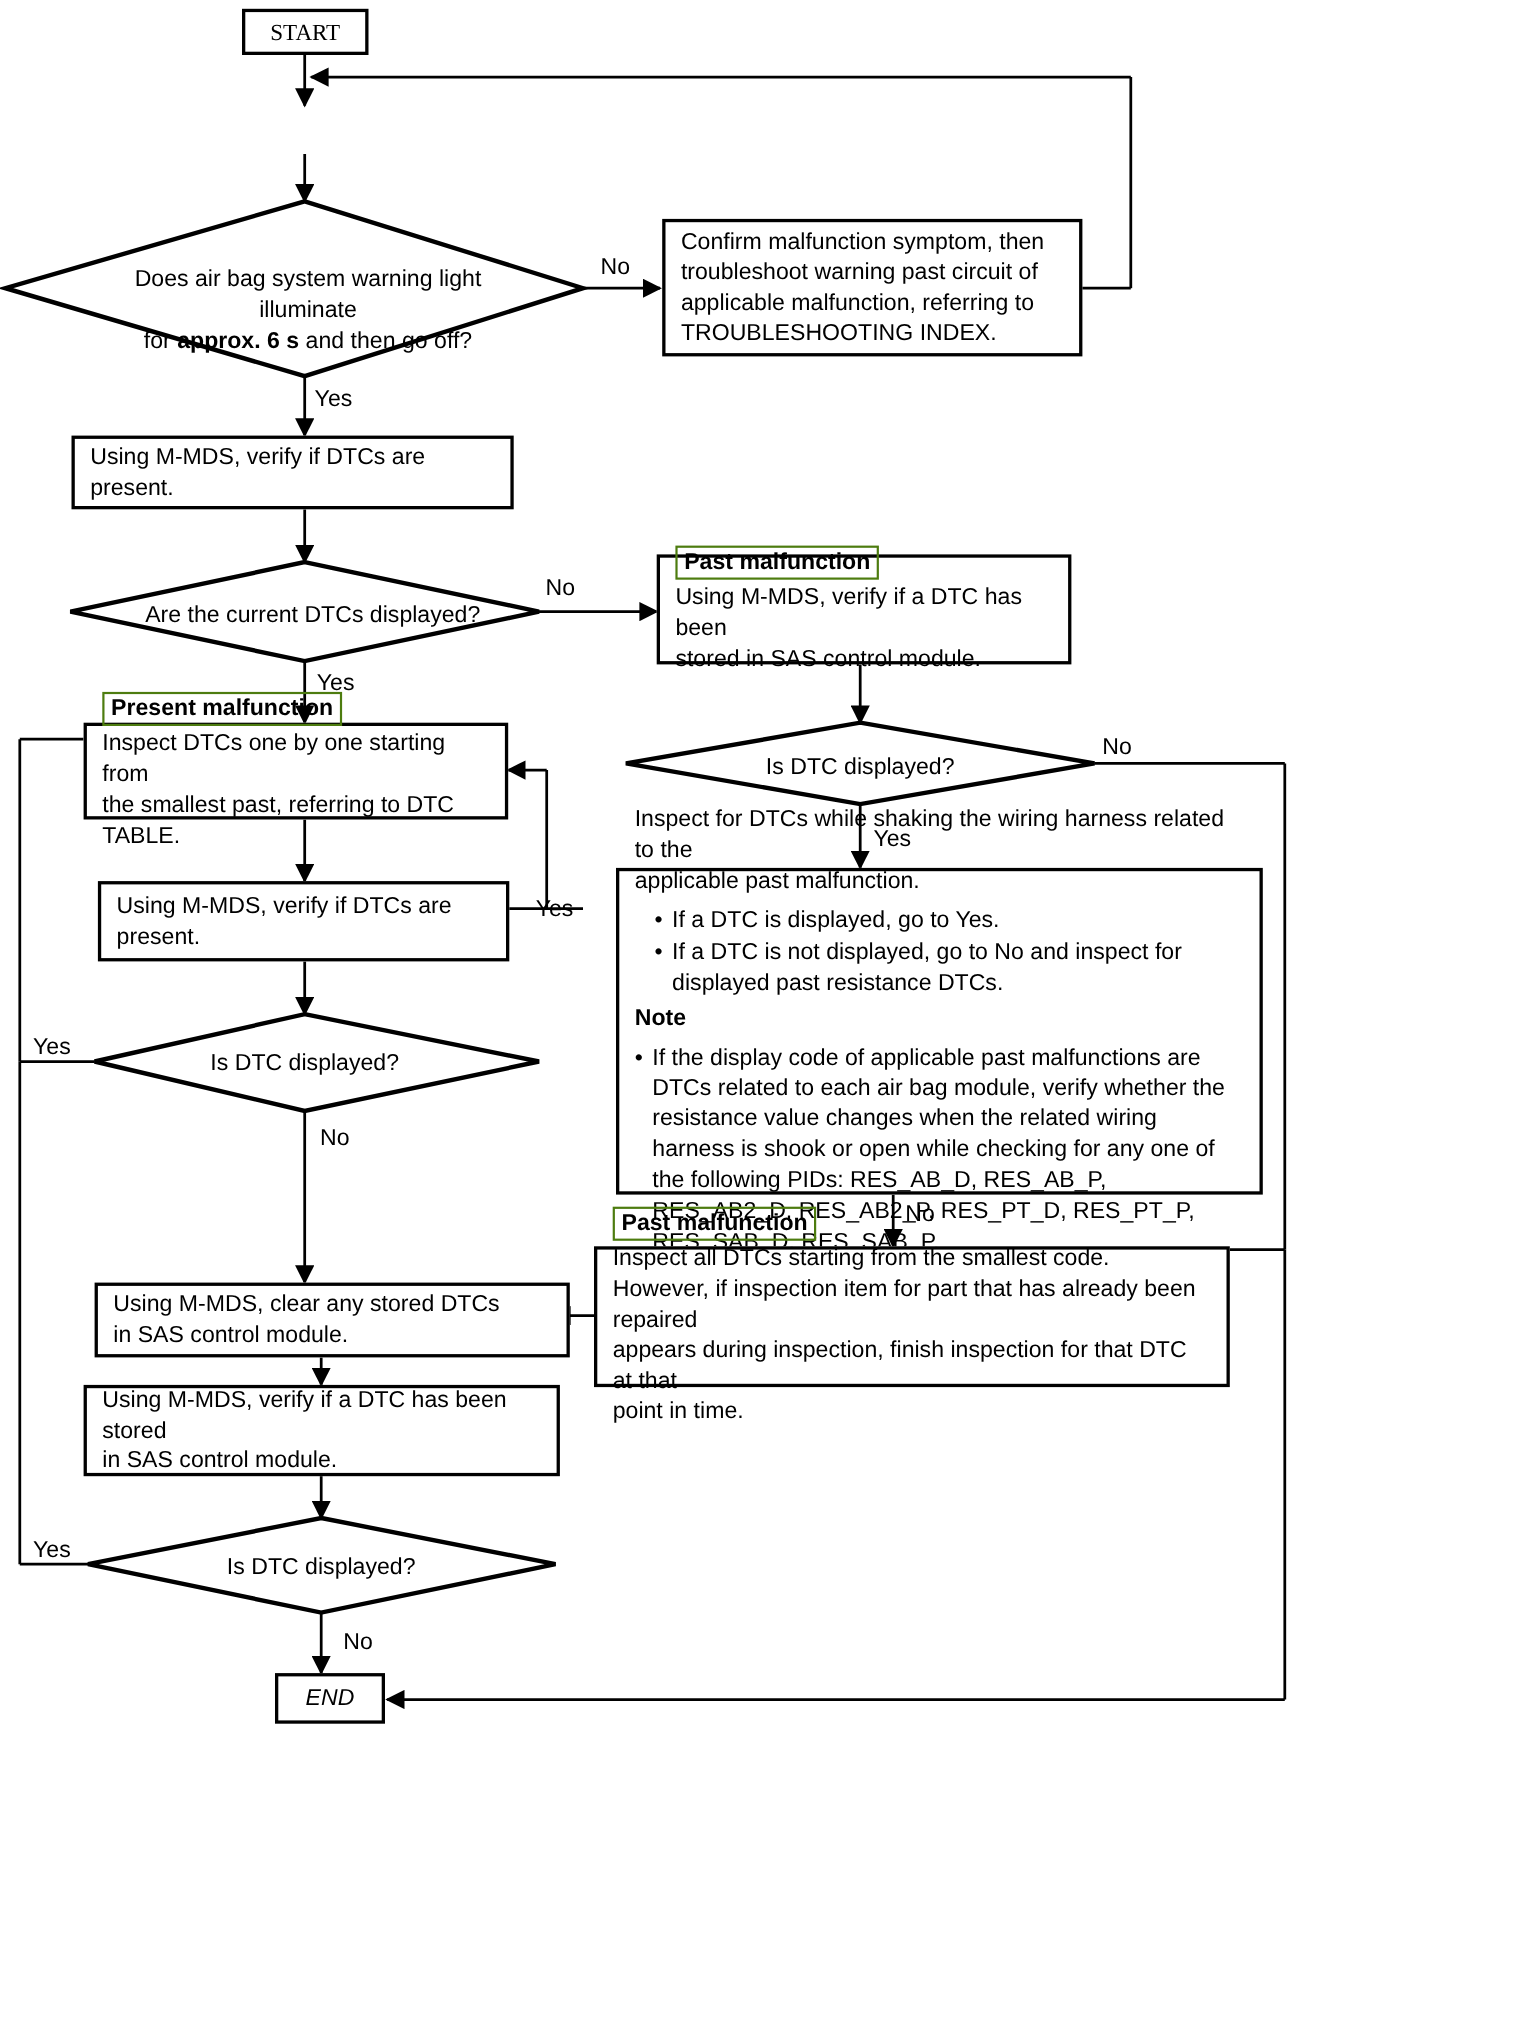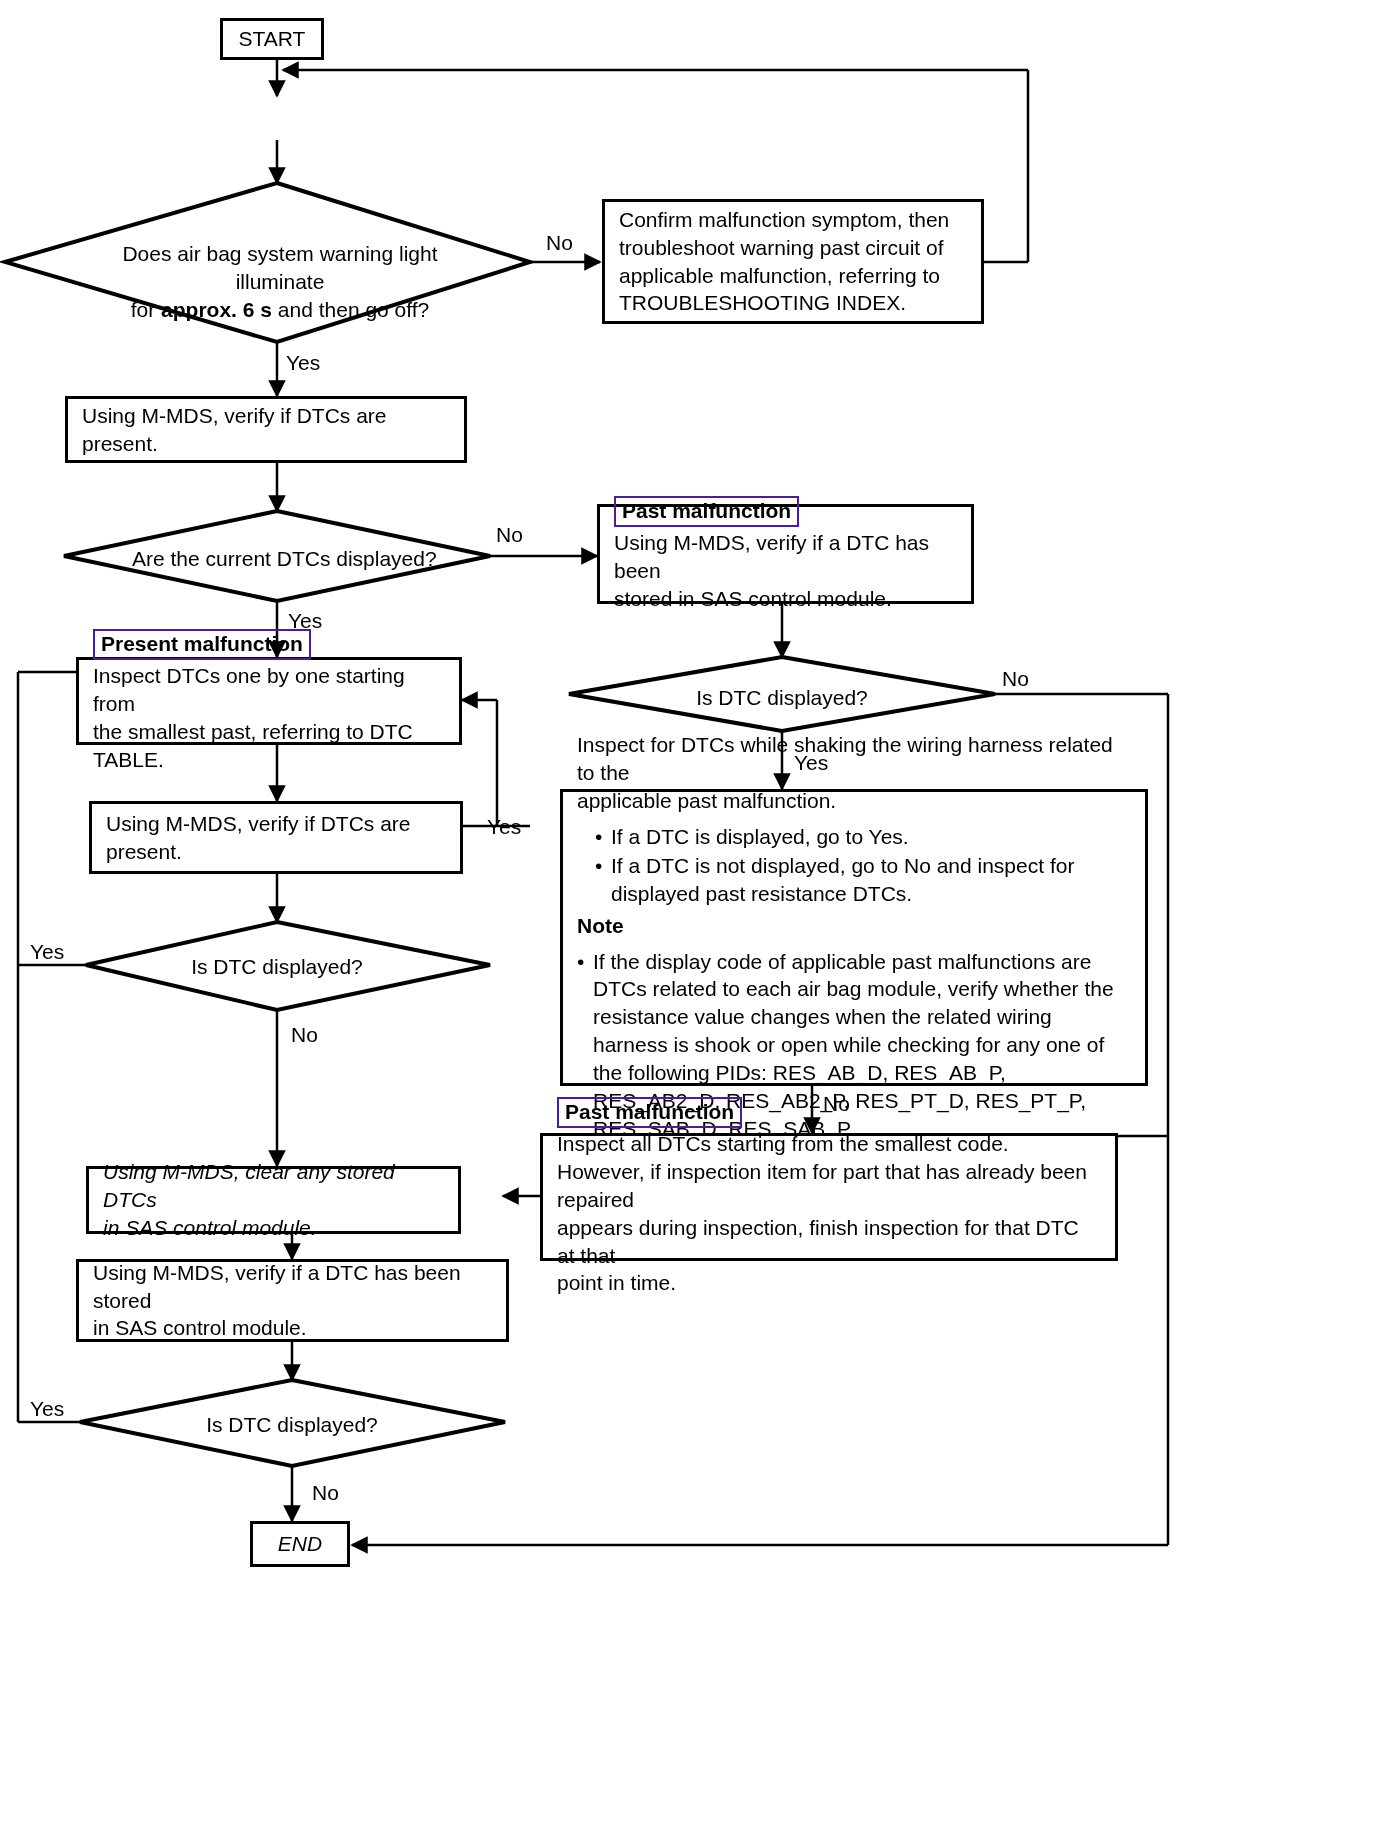--- a/index.html
+++ b/index.html
@@ -46,21 +46,21 @@
   }
   .terminal {
     border: 3px solid #000;
     display: flex;
     align-items: center;
     justify-content: center;
     font-size: 21px;
   }
   .tagline {
     display: inline-block;
-    border: 2px solid #4c1d95;
+    border: 2px solid #4d7c0f;
     font-weight: bold;
     padding: 1px 6px 2px 6px;
     font-size: 21px;
     line-height: 1.15;
     margin-bottom: 2px;
   }
   .edgelabel {
     position: absolute;
     font-size: 21px;
     line-height: 1;
@@ -176,21 +176,21 @@
 
     <g stroke="#000" stroke-width="4" fill="#ffffff">
       <polygon points="277,183 530,262 277,342 5,262"></polygon>
       <polygon points="277,511 490,556 277,601 64,556"></polygon>
       <polygon points="782,657 995,694 782,731 569,694"></polygon>
       <polygon points="277,922 490,965 277,1010 86,965"></polygon>
       <polygon points="292,1380 505,1422 292,1466 80,1422"></polygon>
     </g>
   </svg>
 
-  <div class="node terminal" style="left:220px; top:18px; width:104px; height:42px;">
+  <div class="node terminal" style="left:220px; top:8px; width:115px; height:42px;font-family:Liberation Serif, serif;">
     <span>START</span>
   </div>
 
 
   <div class="diamond-text left" style="left:80px; top:240px; width:400px;">
     <span>Does air bag system warning light illuminate</span><br>
     <span>for </span><b>approx. 6 s</b><span> and then go off?</span>
   </div>
 
   <div class="node boxnode" style="left:602px; top:199px; width:382px; height:125px;">
@@ -250,21 +250,21 @@
   <div class="node boxnode" style="left:540px; top:1133px; width:578px; height:128px;">
     <div class="inner">
       <span class="tagline">Past malfunction</span><br>
       <span>Inspect all DTCs starting from the smallest code.</span><br>
       <span>However, if inspection item for part that has already been repaired</span><br>
       <span>appears during inspection, finish inspection for that DTC at that</span><br>
       <span>point in time.</span>
     </div>
   </div>
 
-  <div class="node boxnode" style="left:86px; top:1166px; width:375px; height:68px;font-style:italic;">
+  <div class="node boxnode" style="left:86px; top:1166px; width:432px; height:68px;">
     <div class="inner">
       <span>Using M-MDS, clear any stored DTCs</span><br>
       <span>in SAS control module.</span>
     </div>
   </div>
 
   <div class="node boxnode" style="left:76px; top:1259px; width:433px; height:83px;">
     <div class="inner">
       <span>Using M-MDS, verify if a DTC has been stored</span><br>
       <span>in SAS control module.</span>

